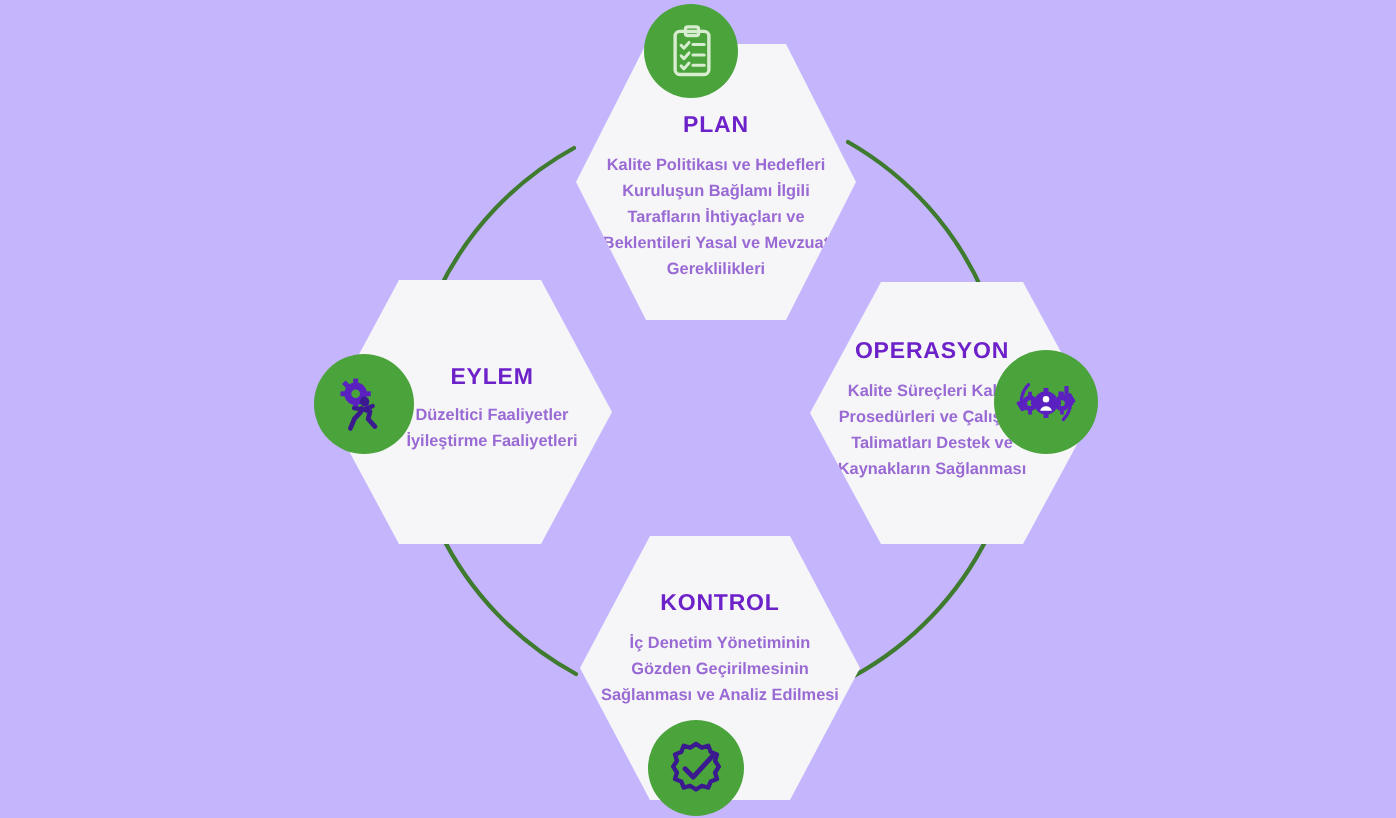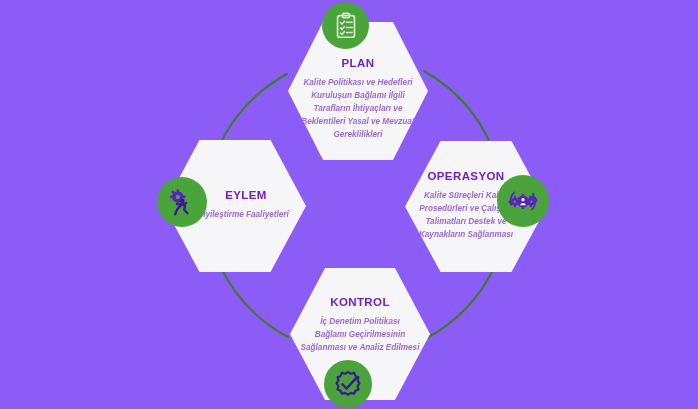--- a/index.html
+++ b/index.html
@@ -8,21 +8,21 @@
     padding: 0;
     background: #ffffff;
   }
   body {
     font-family: "Liberation Sans", sans-serif;
   }
   #canvas {
     position: relative;
     width: 698px;
     height: 409px;
-    background: #8b5cf6;
+    background: #c4b5fd;
     overflow: hidden;
   }
   
   .ring-svg {
     position: absolute;
     left: 0;
     top: 0;
     width: 698px;
     height: 409px;
     pointer-events: none;
@@ -48,21 +48,20 @@
   .node-title {
     color: #6d21c9;
     font-weight: bold;
     font-size: 11.5px;
     letter-spacing: 0.4px;
     margin: 0 0 7px 0;
     line-height: 1;
   }
   .node-desc {
     color: #9a6ad4;
-    font-style: italic;
     font-size: 8.2px;
     line-height: 1.58;
     margin: 0;
     font-weight: bold;
   }
   .node-desc .ln { display: block; white-space: nowrap; }
 
   
   #node-plan      { left: 288px; top: 22px;  width: 140px; height: 138px; }
   #node-operasyon { left: 405px; top: 141px; width: 142px; height: 131px; }
@@ -181,38 +180,39 @@
       </g>
       <circle cx="20" cy="18.6" r="1.7" fill="#ffffff"></circle>
       <path d="M16.9 24.6 a3.2 3.2 0 0 1 6.2 0 z" fill="#ffffff"></path>
     </svg>
   </div>
 
   <div class="hex" id="node-kontrol">
     <div class="hex-inner">
       <div class="node-title">KONTROL</div>
       <div class="node-desc">
-        <span class="ln">İç Denetim Politikası</span>
-        <span class="ln">Bağlamı Geçirilmesinin</span>
+        <span class="ln">İç Denetim Yönetiminin</span>
+        <span class="ln">Gözden Geçirilmesinin</span>
         <span class="ln">Sağlanması ve Analiz Edilmesi</span>
       </div>
     </div>
   </div>
 
   <div class="badge" id="badge-kontrol">
     <svg width="34" height="34" viewBox="0 0 36 36">
       <path d="M18 5.2 l3.1 2.0 l3.4 -1.0 l1.3 3.3 l3.3 1.3 l-1.0 3.4 l2.0 3.1 l-2.0 3.1 l1.0 3.4 l-3.3 1.3 l-1.3 3.3 l-3.4 -1.0 l-3.1 2.0 l-3.1 -2.0 l-3.4 1.0 l-1.3 -3.3 l-3.3 -1.3 l1.0 -3.4 l-2.0 -3.1 l2.0 -3.1 l-1.0 -3.4 l3.3 -1.3 l1.3 -3.3 l3.4 1.0 z" fill="none" stroke="#3b1a8f" stroke-width="2.3" stroke-linejoin="round"></path>
       <path d="M12.2 18.4 l4.3 4.4 l10.3 -11.2" fill="none" stroke="#3b1a8f" stroke-width="2.6" stroke-linecap="round" stroke-linejoin="round"></path>
     </svg>
   </div>
 
   <div class="hex" id="node-eylem">
     <div class="hex-inner">
       <div class="node-title">EYLEM</div>
       <div class="node-desc">
+        <span class="ln">Düzeltici Faaliyetler</span>
         <span class="ln">İyileştirme Faaliyetleri</span>
       </div>
     </div>
   </div>
 
   <div class="badge" id="badge-eylem">
     <svg width="36" height="36" viewBox="0 0 38 38">
 
       <circle cx="14.6" cy="13.6" r="6.0" fill="#5b21c0"></circle>
       <circle cx="14.6" cy="13.6" r="2.3" fill="#4ba33c"></circle>

